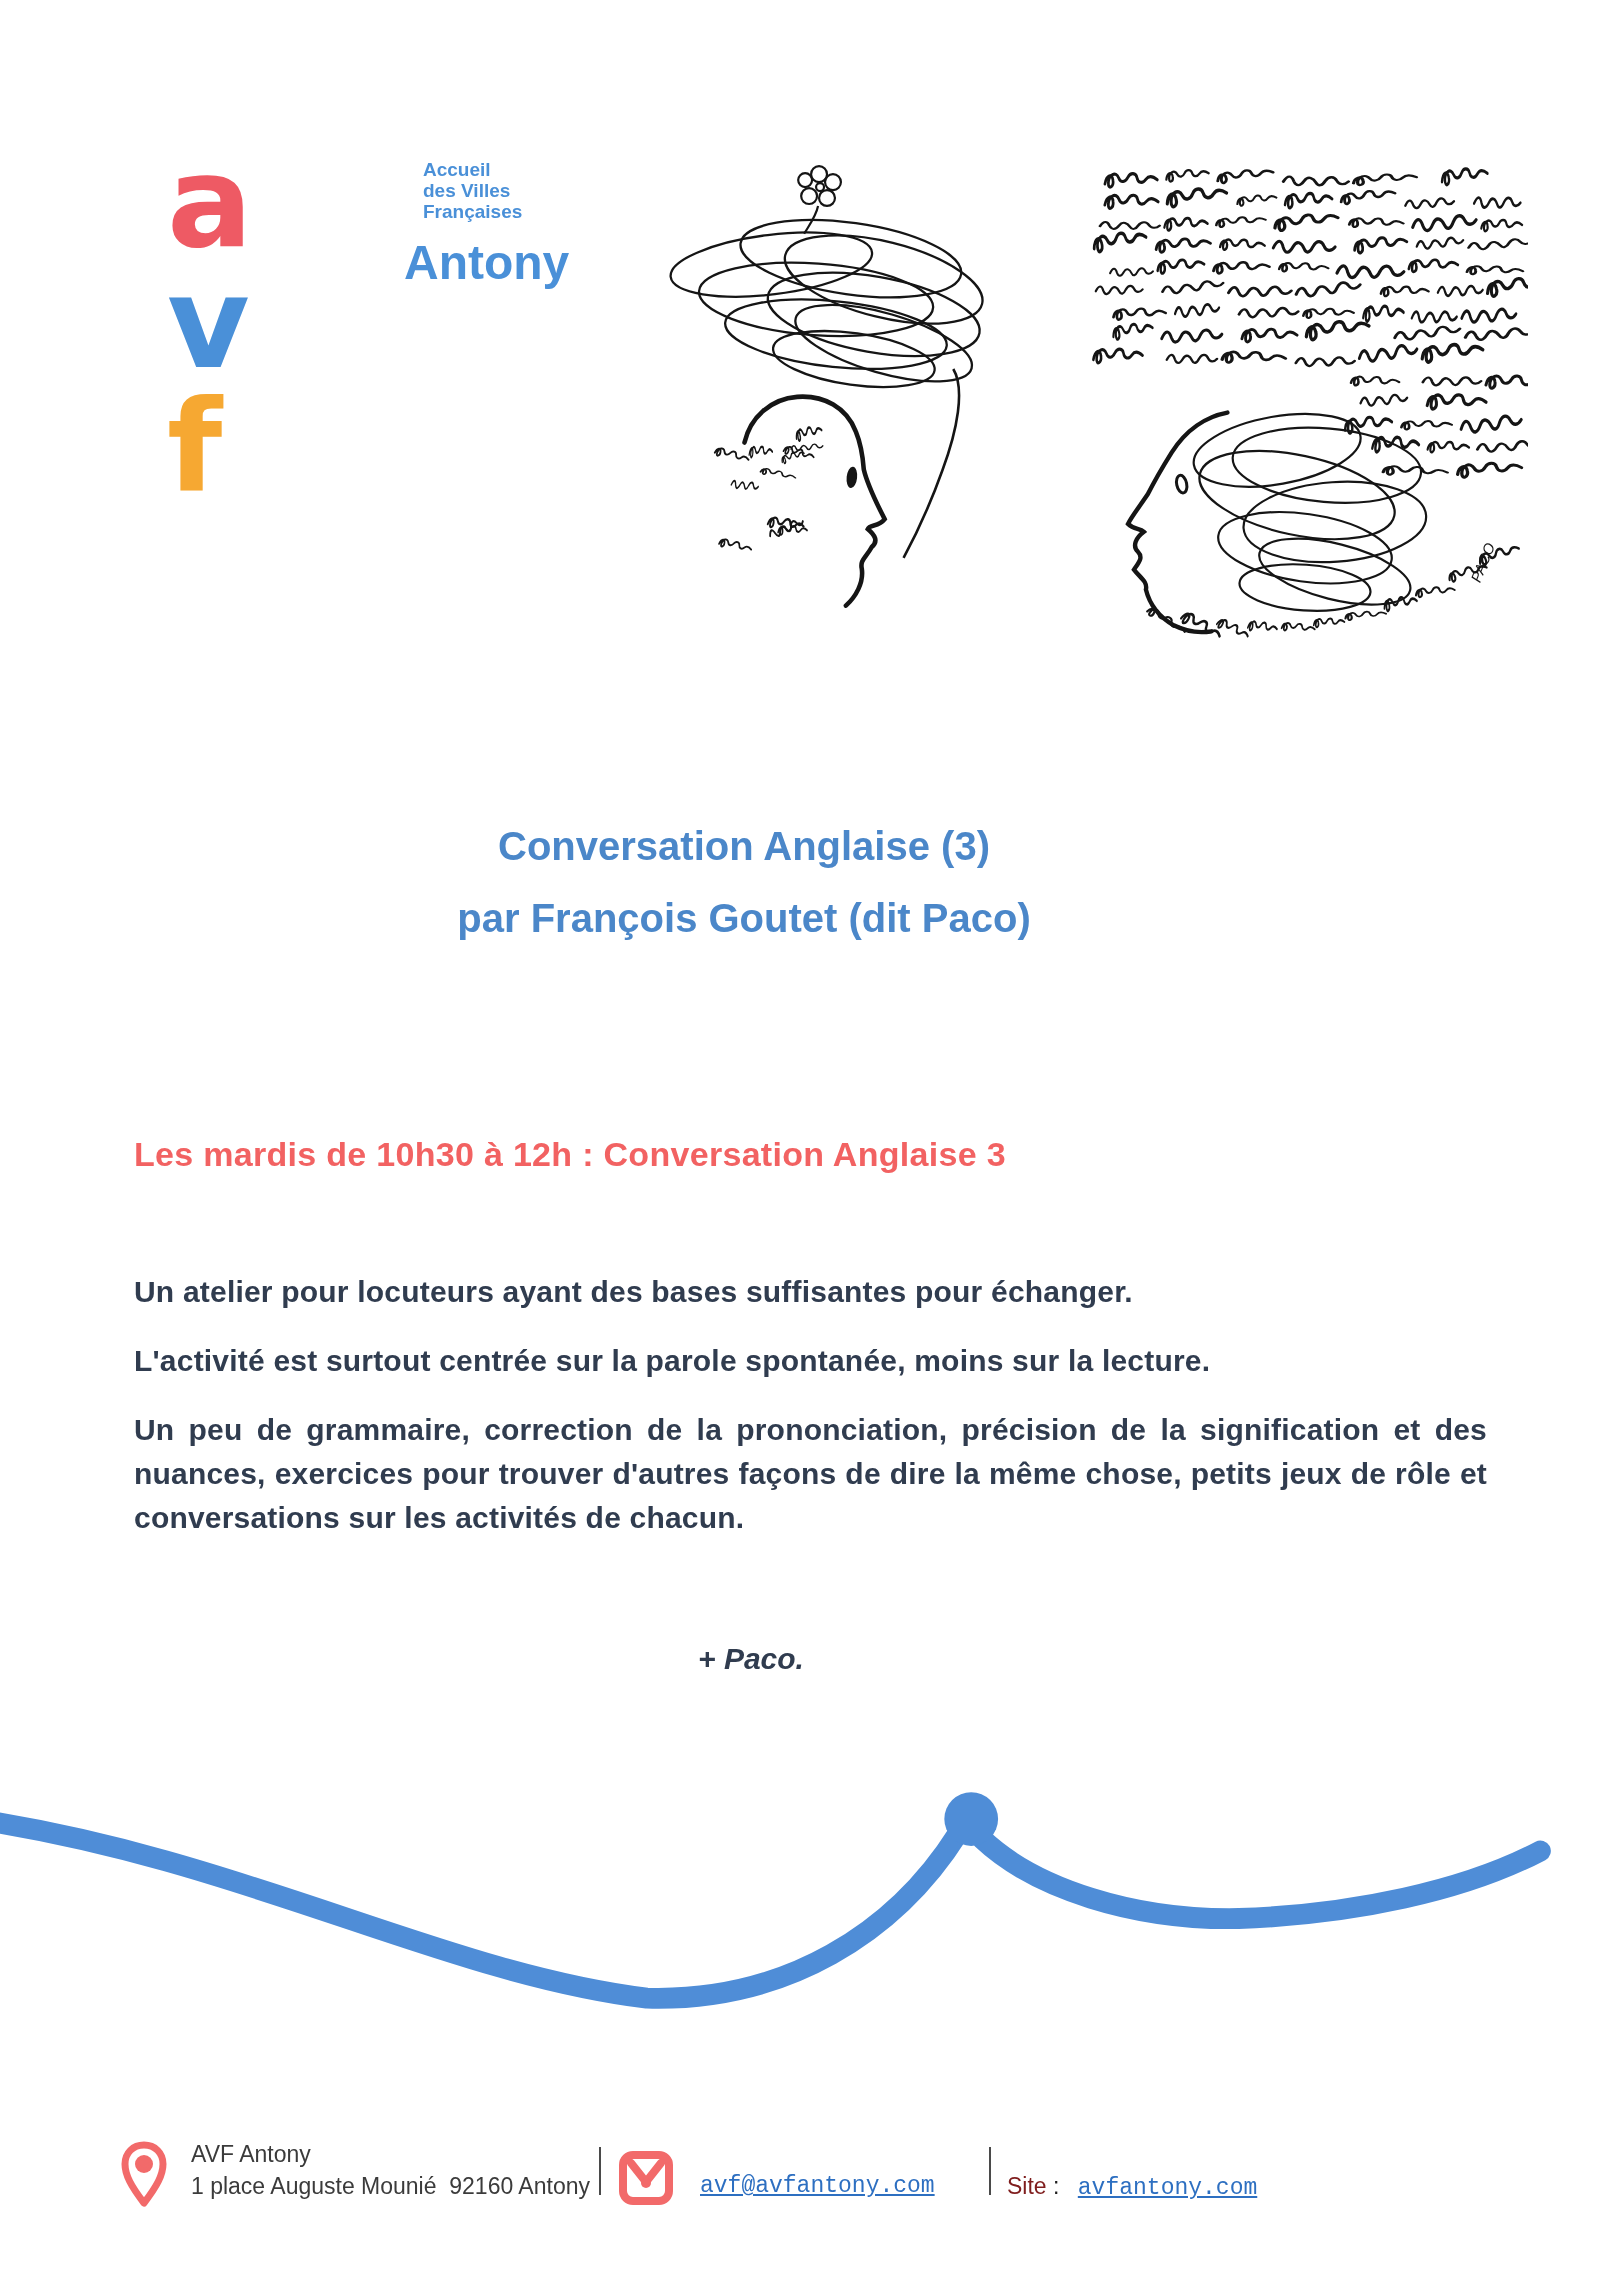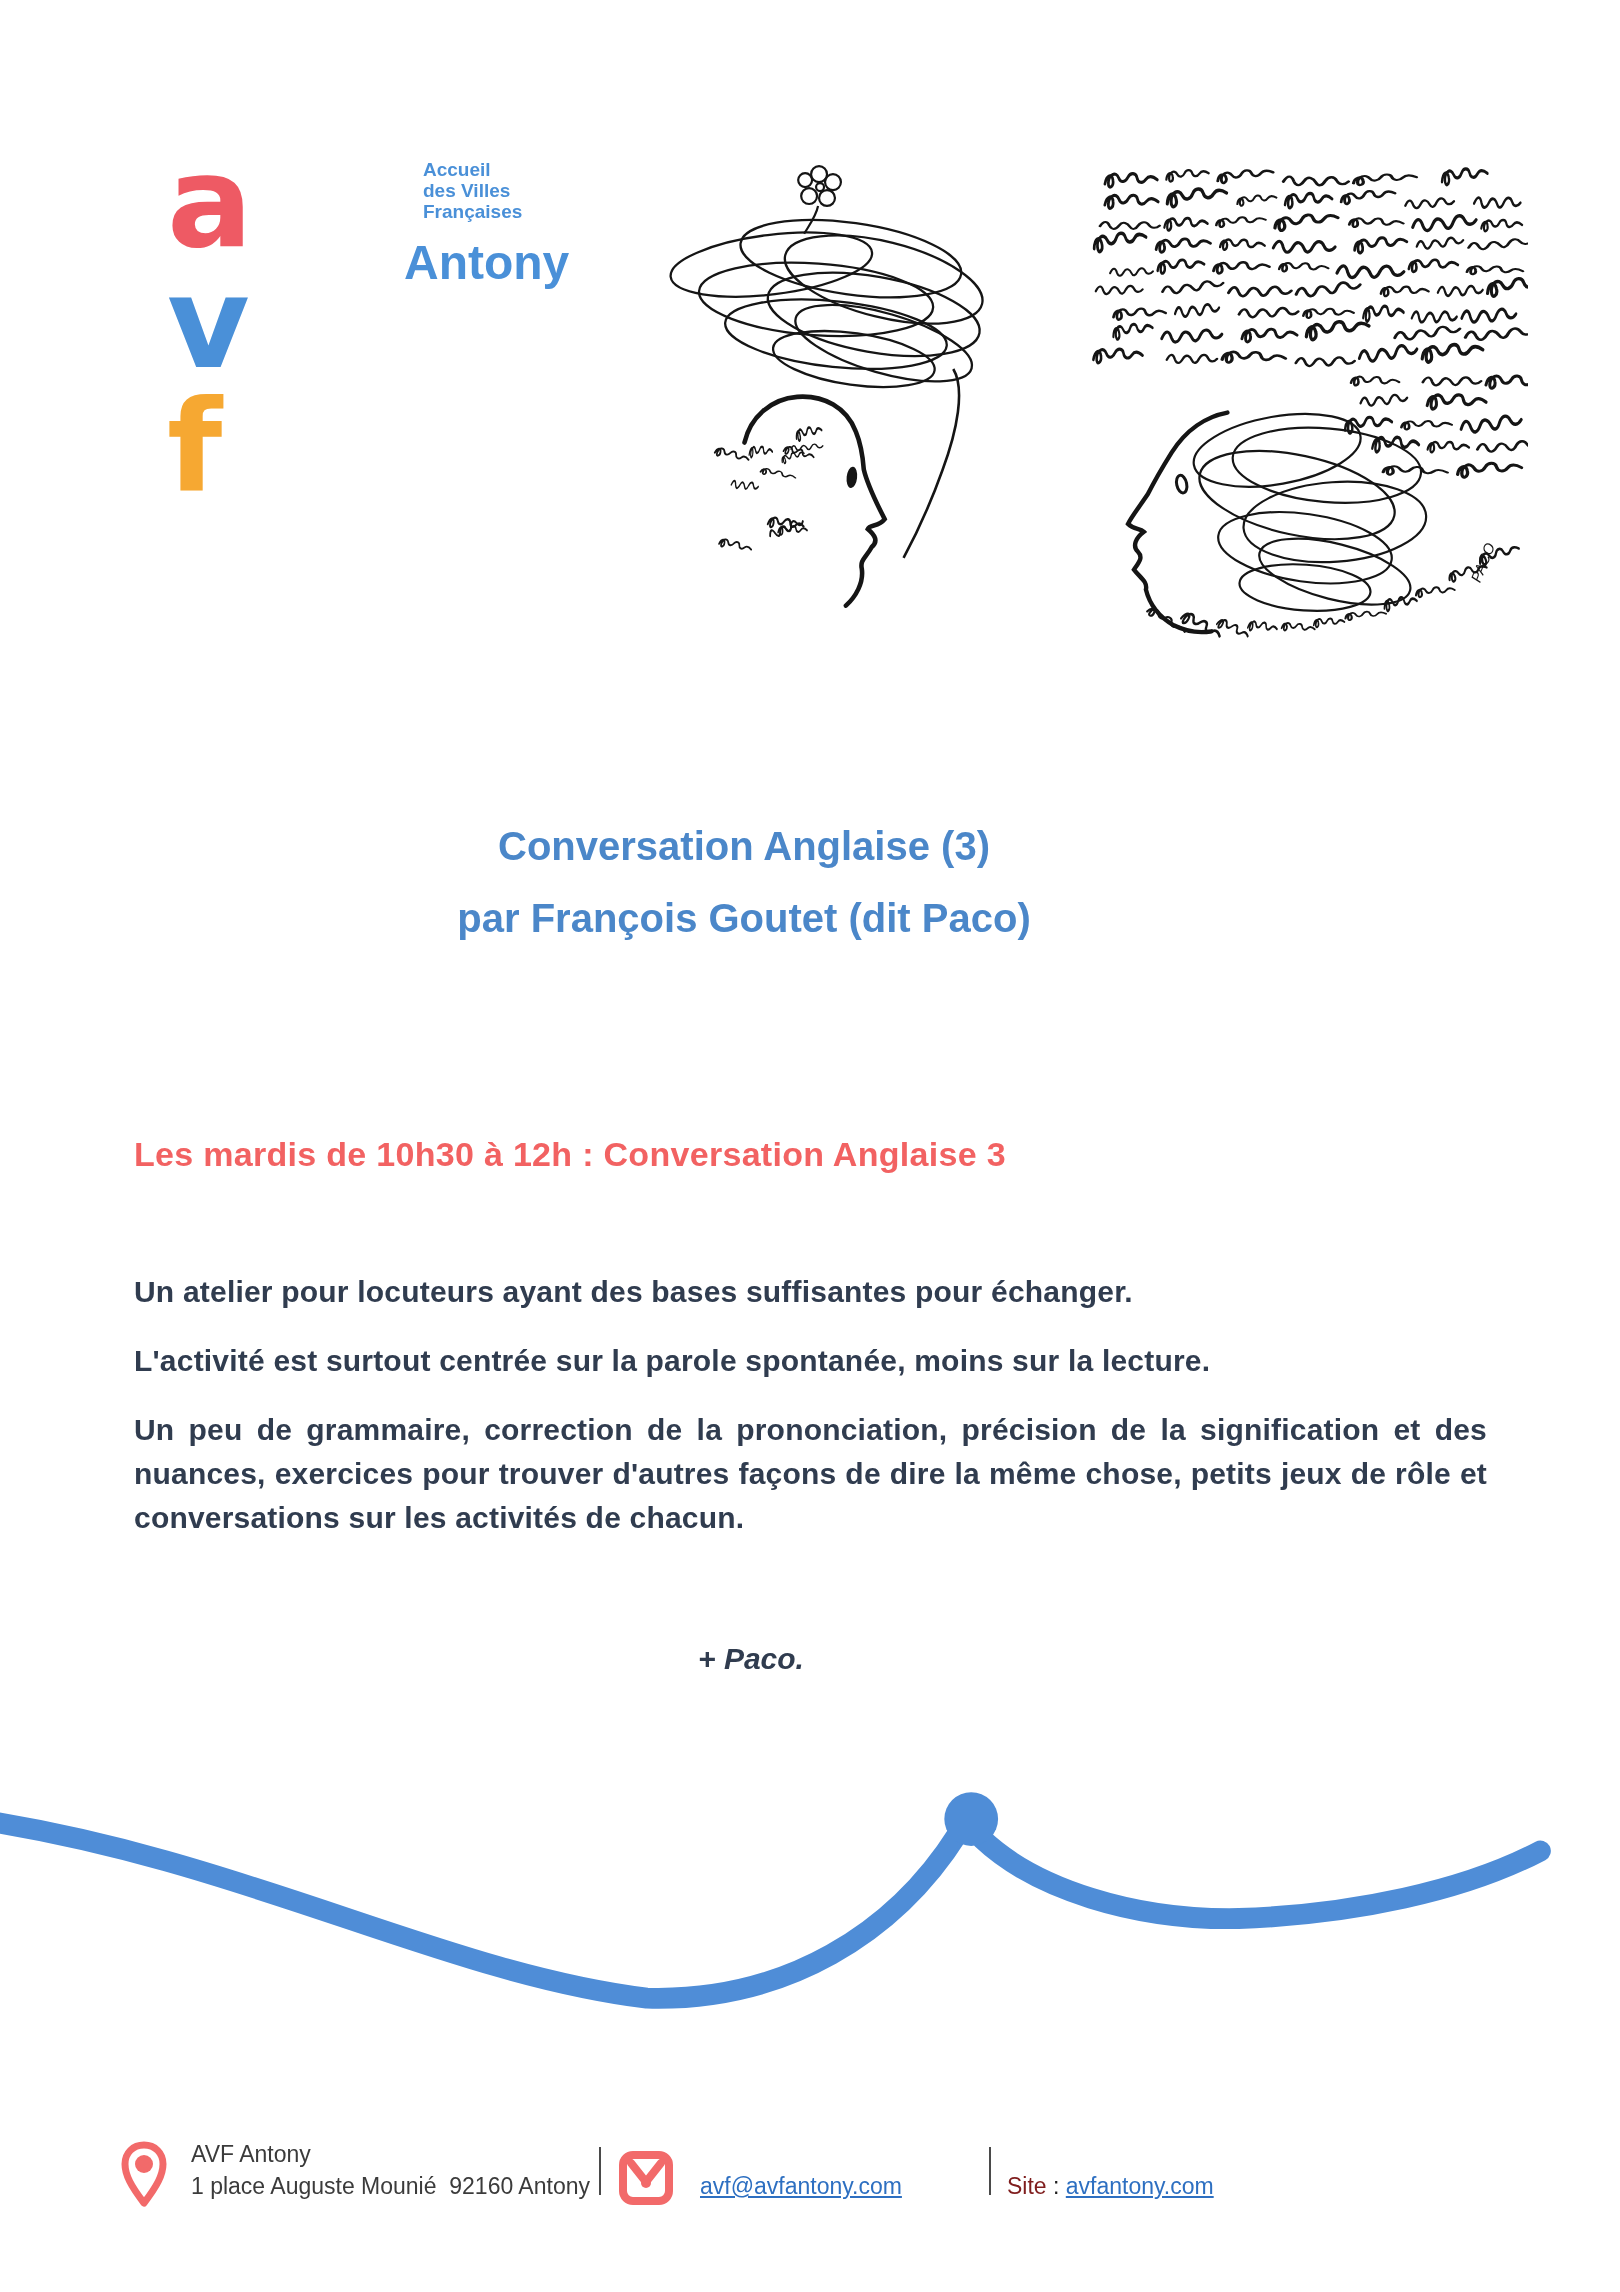--- a/index.html
+++ b/index.html
@@ -43,22 +43,22 @@
   #org-name{position:absolute;left:191px;top:12px;}
   #org-address{position:absolute;left:191px;top:44px;white-space:pre-wrap;}
   .footer-divider{position:absolute;top:18px;width:0;height:48px;border-left:2px solid #4a4a4a;}
   #divider1{left:599px;}
   #divider2{left:989px;}
   #envelope-icon{position:absolute;left:619px;top:22px;width:54px;height:54px;}
   #email-link{position:absolute;left:700px;top:44px;color:#2d6fc1;text-decoration:underline;}
   #site-group{position:absolute;left:1007px;top:44px;}
   #site-label{color:#7f1d1d;}
   #site-sep{color:#1d1d1d;}
-  #site-link{color:#2d6fc1;text-decoration:underline;}
-  a{cursor:pointer;}
+  #site-link{color:#2d6fc1;text-decoration:underline;margin-left:12px;}
+  a{cursor:pointer;font-family:Liberation Mono, monospace;}
 </style>
 </head>
 <body>
 
 <div id="page">
 
   <div id="logo">
     <div class="logo-letters">
       <span class="logo-a">a</span><span class="logo-v">v</span><span class="logo-f">f</span>
     </div>

